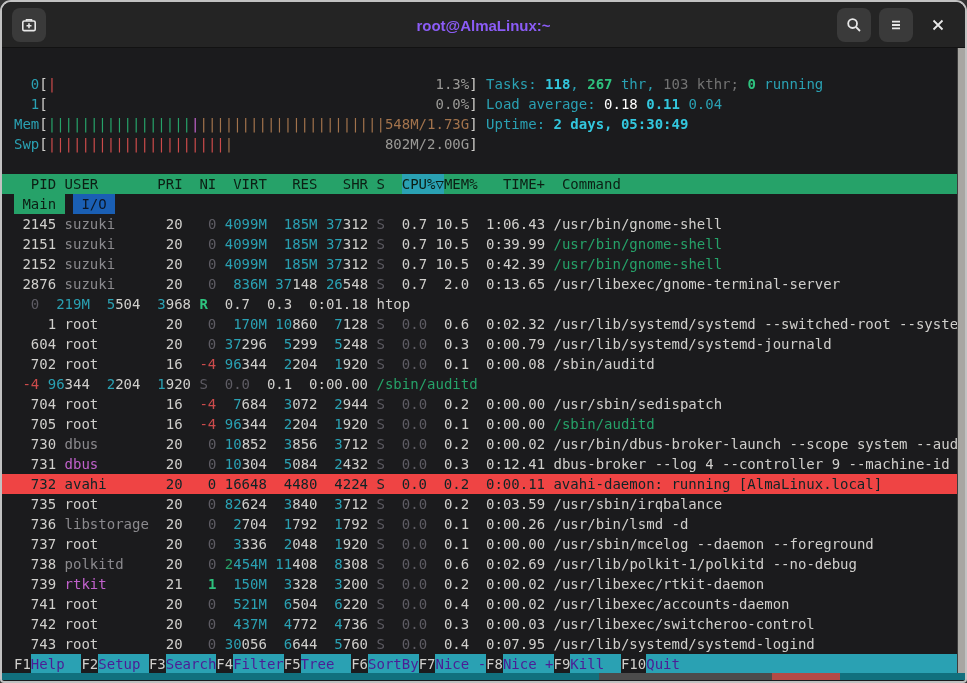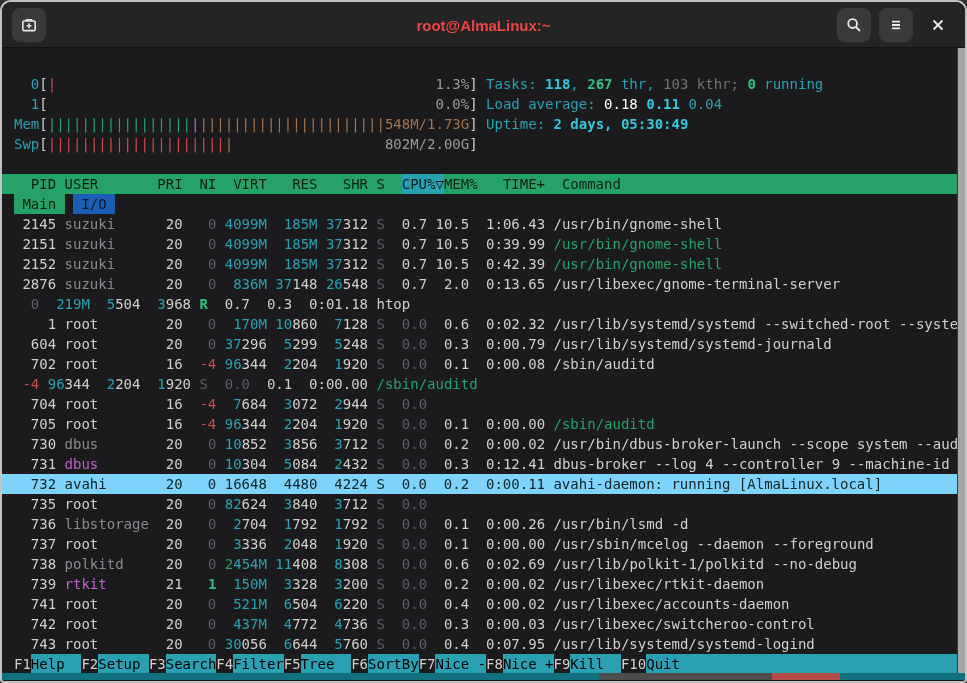--- a/index.html
+++ b/index.html
@@ -15,21 +15,21 @@
     display:flex;align-items:center;padding:0 10px;box-sizing:border-box;
   }
   .tb-btn{
     width:34px;height:34px;border-radius:8px;background:#3a3a3a;
     display:flex;align-items:center;justify-content:center;flex:0 0 auto;
   }
   .tb-btn.flat{background:transparent;}
   .tb-spacer{flex:1;}
   .win-title{
     position:absolute;left:50%;top:50%;transform:translate(-50%,-50%);
-    color:#ef4444;font-family:"Liberation Sans",sans-serif;
+    color:#8b5cf6;font-family:"Liberation Sans",sans-serif;
     font-size:15px;font-weight:bold;white-space:nowrap;text-align:center;
   }
   .right-group{display:flex;gap:8px;align-items:center;}
   .terminal{
     position:relative;height:625px;overflow:hidden;
     padding-top:26px;box-sizing:border-box;
     font-size:14px;line-height:20px;
   }
   .tline{
     display:flex;height:20px;padding-left:12px;padding-right:8px;
@@ -45,26 +45,26 @@
   .bgr{color:#2ec27e;font-weight:bold}
   .red{color:#cc4b4b}
   .mag{color:#c061cb}
   .gray{color:#9a9996}
   .grayb{color:#737373;font-weight:normal}
   .ylw{color:#a2734c}
   .bw{color:#ffffff;font-weight:normal}
   .hrow{background:#26a269}
   .hrow .h{color:#0c1f14}
   .hsort{background:#2aa1b3;color:#0c1f14}
-  .sel{background:#7dd3fc}
+  .sel{background:#ef4444}
   .sel .sel-t{color:#0e2426}
   .tabg{background:#26a269;color:#0c1f14}
   .tabb{background:#1a5fb4;color:#0d1726}
   .fk{color:#d0cfcc}
-  .fl{background:#2aa1b3;color:#000000}
+  .fl{background:#2aa1b3;color:#4c1d95}
   .fill{flex:1}
   .scrollbar{
     position:absolute;top:0;right:0;width:7px;height:100%;
     background:#a8a6a2;border-left:1px solid #3c3c3c;
   }
   .bottom-strip{height:7px;display:flex;background:#11707e;}
   .bottom-strip div{height:100%;}
   svg{display:block}
 </style>
 </head>
@@ -120,26 +120,26 @@
       <div class="tline"><span class="tabg"> Main </span><span class="w"> </span><span class="tabb"> I/O </span></div>
       <div class="tline"><span class="w"> 2145 </span><span class="usr">suzuki    </span><span class="w">  20 </span><span class="dim">  0</span><span class="w"> </span><span class="cy">4099M </span><span class="cy"> 185M </span><span class="cy">37</span><span class="w">312 </span><span class="dim">S</span><span class="w">  0.7 10.5  1:06.43 /usr/bin/gnome-shell</span></div>
       <div class="tline"><span class="w"> 2151 </span><span class="usr">suzuki    </span><span class="w">  20 </span><span class="dim">  0</span><span class="w"> </span><span class="cy">4099M </span><span class="cy"> 185M </span><span class="cy">37</span><span class="w">312 </span><span class="dim">S</span><span class="w">  0.7 10.5  0:39.99 </span><span class="gr">/usr/bin/gnome-shell</span></div>
       <div class="tline"><span class="w"> 2152 </span><span class="usr">suzuki    </span><span class="w">  20 </span><span class="dim">  0</span><span class="w"> </span><span class="cy">4099M </span><span class="cy"> 185M </span><span class="cy">37</span><span class="w">312 </span><span class="dim">S</span><span class="w">  0.7 10.5  0:42.39 </span><span class="gr">/usr/bin/gnome-shell</span></div>
       <div class="tline"><span class="w"> 2876 </span><span class="usr">suzuki    </span><span class="w">  20 </span><span class="dim">  0</span><span class="w"> </span><span class="cy"> 836M </span><span class="cy">37</span><span class="w">148 </span><span class="cy">26</span><span class="w">548 </span><span class="dim">S</span><span class="w">  0.7  2.0  0:13.65 /usr/libexec/gnome-terminal-server</span></div>
       <div class="tline"><span class="dim">  0</span><span class="w"> </span><span class="cy"> 219M </span><span class="cy"> 5</span><span class="w">504 </span><span class="cy"> 3</span><span class="w">968 </span><span class="bgr">R</span><span class="w">  0.7  0.3  0:01.18 htop</span></div>
       <div class="tline"><span class="w">    1 root        20 </span><span class="dim">  0</span><span class="w"> </span><span class="cy"> 170M </span><span class="cy">10</span><span class="w">860 </span><span class="cy"> 7</span><span class="w">128 </span><span class="dim">S  0.0</span><span class="w">  0.6  0:02.32 /usr/lib/systemd/systemd --switched-root --system -</span></div>
       <div class="tline"><span class="w">  604 root        20 </span><span class="dim">  0</span><span class="w"> </span><span class="cy">37</span><span class="w">296 </span><span class="cy"> 5</span><span class="w">299 </span><span class="cy"> 5</span><span class="w">248 </span><span class="dim">S  0.0</span><span class="w">  0.3  0:00.79 /usr/lib/systemd/systemd-journald</span></div>
       <div class="tline"><span class="w">  702 root        16 </span><span class="red"> -4</span><span class="w"> </span><span class="cy">96</span><span class="w">344 </span><span class="cy"> 2</span><span class="w">204 </span><span class="cy"> 1</span><span class="w">920 </span><span class="dim">S  0.0</span><span class="w">  0.1  0:00.08 /sbin/auditd</span></div>
       <div class="tline"><span class="red"> -4</span><span class="w"> </span><span class="cy">96</span><span class="w">344 </span><span class="cy"> 2</span><span class="w">204 </span><span class="cy"> 1</span><span class="w">920 </span><span class="dim">S  0.0</span><span class="w">  0.1  0:00.00 </span><span class="gr">/sbin/auditd</span></div>
-      <div class="tline"><span class="w">  704 root        16 </span><span class="red"> -4</span><span class="w"> </span><span class="cy"> 7</span><span class="w">684 </span><span class="cy"> 3</span><span class="w">072 </span><span class="cy"> 2</span><span class="w">944 </span><span class="dim">S  0.0</span></div>
+      <div class="tline"><span class="w">  704 root        16 </span><span class="red"> -4</span><span class="w"> </span><span class="cy"> 7</span><span class="w">684 </span><span class="cy"> 3</span><span class="w">072 </span><span class="cy"> 2</span><span class="w">944 </span><span class="dim">S  0.0</span><span class="w">  0.2  0:00.00 /usr/sbin/sedispatch</span></div>
       <div class="tline"><span class="w">  705 root        16 </span><span class="red"> -4</span><span class="w"> </span><span class="cy">96</span><span class="w">344 </span><span class="cy"> 2</span><span class="w">204 </span><span class="cy"> 1</span><span class="w">920 </span><span class="dim">S  0.0</span><span class="w">  0.1  0:00.00 </span><span class="gr">/sbin/auditd</span></div>
       <div class="tline"><span class="w">  730 </span><span class="usr">dbus      </span><span class="w">  20 </span><span class="dim">  0</span><span class="w"> </span><span class="cy">10</span><span class="w">852 </span><span class="cy"> 3</span><span class="w">856 </span><span class="cy"> 3</span><span class="w">712 </span><span class="dim">S  0.0</span><span class="w">  0.2  0:00.02 /usr/bin/dbus-broker-launch --scope system --audit</span></div>
       <div class="tline"><span class="w">  731 </span><span class="mag">dbus      </span><span class="w">  20 </span><span class="dim">  0</span><span class="w"> </span><span class="cy">10</span><span class="w">304 </span><span class="cy"> 5</span><span class="w">084 </span><span class="cy"> 2</span><span class="w">432 </span><span class="dim">S  0.0</span><span class="w">  0.3  0:12.41 dbus-broker --log 4 --controller 9 --machine-id 52d</span></div>
       <div class="tline sel"><span class="sel-t">  732 avahi       20   0 16648  4480  4224 S  0.0  0.2  0:00.11 avahi-daemon: running [AlmaLinux.local]</span></div>
-      <div class="tline"><span class="w">  735 root        20 </span><span class="dim">  0</span><span class="w"> </span><span class="cy">82</span><span class="w">624 </span><span class="cy"> 3</span><span class="w">840 </span><span class="cy"> 3</span><span class="w">712 </span><span class="dim">S  0.0</span></div>
+      <div class="tline"><span class="w">  735 root        20 </span><span class="dim">  0</span><span class="w"> </span><span class="cy">82</span><span class="w">624 </span><span class="cy"> 3</span><span class="w">840 </span><span class="cy"> 3</span><span class="w">712 </span><span class="dim">S  0.0</span><span class="w">  0.2  0:03.59 /usr/sbin/irqbalance</span></div>
       <div class="tline"><span class="w">  736 </span><span class="usr">libstorage</span><span class="w">  20 </span><span class="dim">  0</span><span class="w"> </span><span class="cy"> 2</span><span class="w">704 </span><span class="cy"> 1</span><span class="w">792 </span><span class="cy"> 1</span><span class="w">792 </span><span class="dim">S  0.0</span><span class="w">  0.1  0:00.26 /usr/bin/lsmd -d</span></div>
       <div class="tline"><span class="w">  737 root        20 </span><span class="dim">  0</span><span class="w"> </span><span class="cy"> 3</span><span class="w">336 </span><span class="cy"> 2</span><span class="w">048 </span><span class="cy"> 1</span><span class="w">920 </span><span class="dim">S  0.0</span><span class="w">  0.1  0:00.00 /usr/sbin/mcelog --daemon --foreground</span></div>
       <div class="tline"><span class="w">  738 </span><span class="usr">polkitd   </span><span class="w">  20 </span><span class="dim">  0</span><span class="w"> </span><span class="gr">2</span><span class="cy">454M </span><span class="cy">11</span><span class="w">408 </span><span class="cy"> 8</span><span class="w">308 </span><span class="dim">S  0.0</span><span class="w">  0.6  0:02.69 /usr/lib/polkit-1/polkitd --no-debug</span></div>
       <div class="tline"><span class="w">  739 </span><span class="mag">rtkit     </span><span class="w">  21 </span><span class="bgr">  1</span><span class="w"> </span><span class="cy"> 150M </span><span class="cy"> 3</span><span class="w">328 </span><span class="cy"> 3</span><span class="w">200 </span><span class="dim">S  0.0</span><span class="w">  0.2  0:00.02 /usr/libexec/rtkit-daemon</span></div>
       <div class="tline"><span class="w">  741 root        20 </span><span class="dim">  0</span><span class="w"> </span><span class="cy"> 521M </span><span class="cy"> 6</span><span class="w">504 </span><span class="cy"> 6</span><span class="w">220 </span><span class="dim">S  0.0</span><span class="w">  0.4  0:00.02 /usr/libexec/accounts-daemon</span></div>
       <div class="tline"><span class="w">  742 root        20 </span><span class="dim">  0</span><span class="w"> </span><span class="cy"> 437M </span><span class="cy"> 4</span><span class="w">772 </span><span class="cy"> 4</span><span class="w">736 </span><span class="dim">S  0.0</span><span class="w">  0.3  0:00.03 /usr/libexec/switcheroo-control</span></div>
       <div class="tline"><span class="w">  743 root        20 </span><span class="dim">  0</span><span class="w"> </span><span class="cy">30</span><span class="w">056 </span><span class="cy"> 6</span><span class="w">644 </span><span class="cy"> 5</span><span class="w">760 </span><span class="dim">S  0.0</span><span class="w">  0.4  0:07.95 /usr/lib/systemd/systemd-logind</span></div>
       <div class="tline fnrow"><span class="fk">F1</span><span class="fl">Help  </span><span class="fk">F2</span><span class="fl">Setup </span><span class="fk">F3</span><span class="fl">Search</span><span class="fk">F4</span><span class="fl">Filter</span><span class="fk">F5</span><span class="fl">Tree  </span><span class="fk">F6</span><span class="fl">SortBy</span><span class="fk">F7</span><span class="fl">Nice -</span><span class="fk">F8</span><span class="fl">Nice +</span><span class="fk">F9</span><span class="fl">Kill  </span><span class="fk">F10</span><span class="fl fill">Quit</span></div>
       <div class="scrollbar"></div>
   </div>

